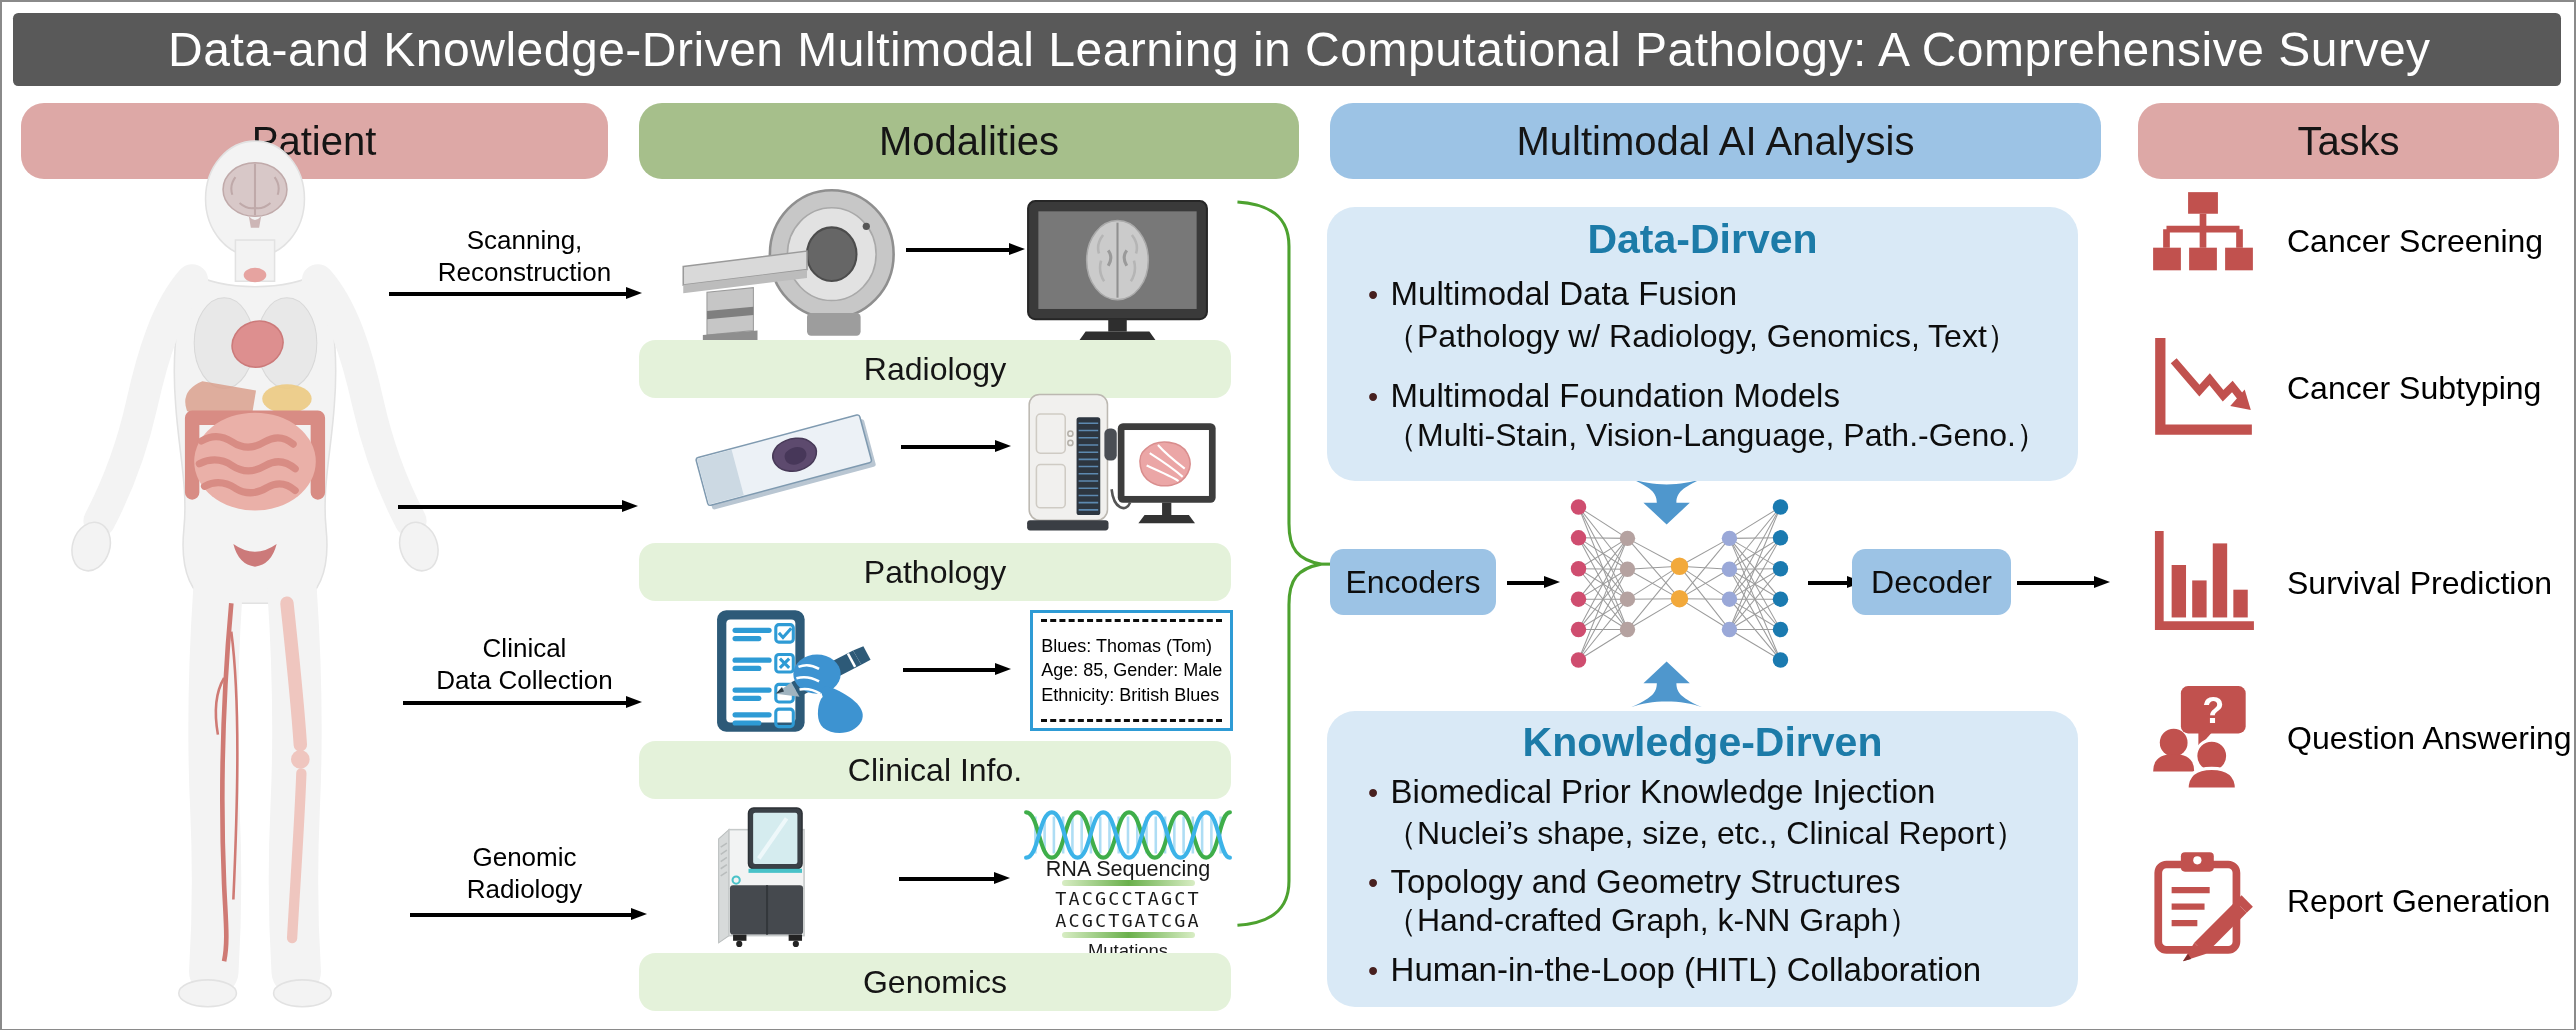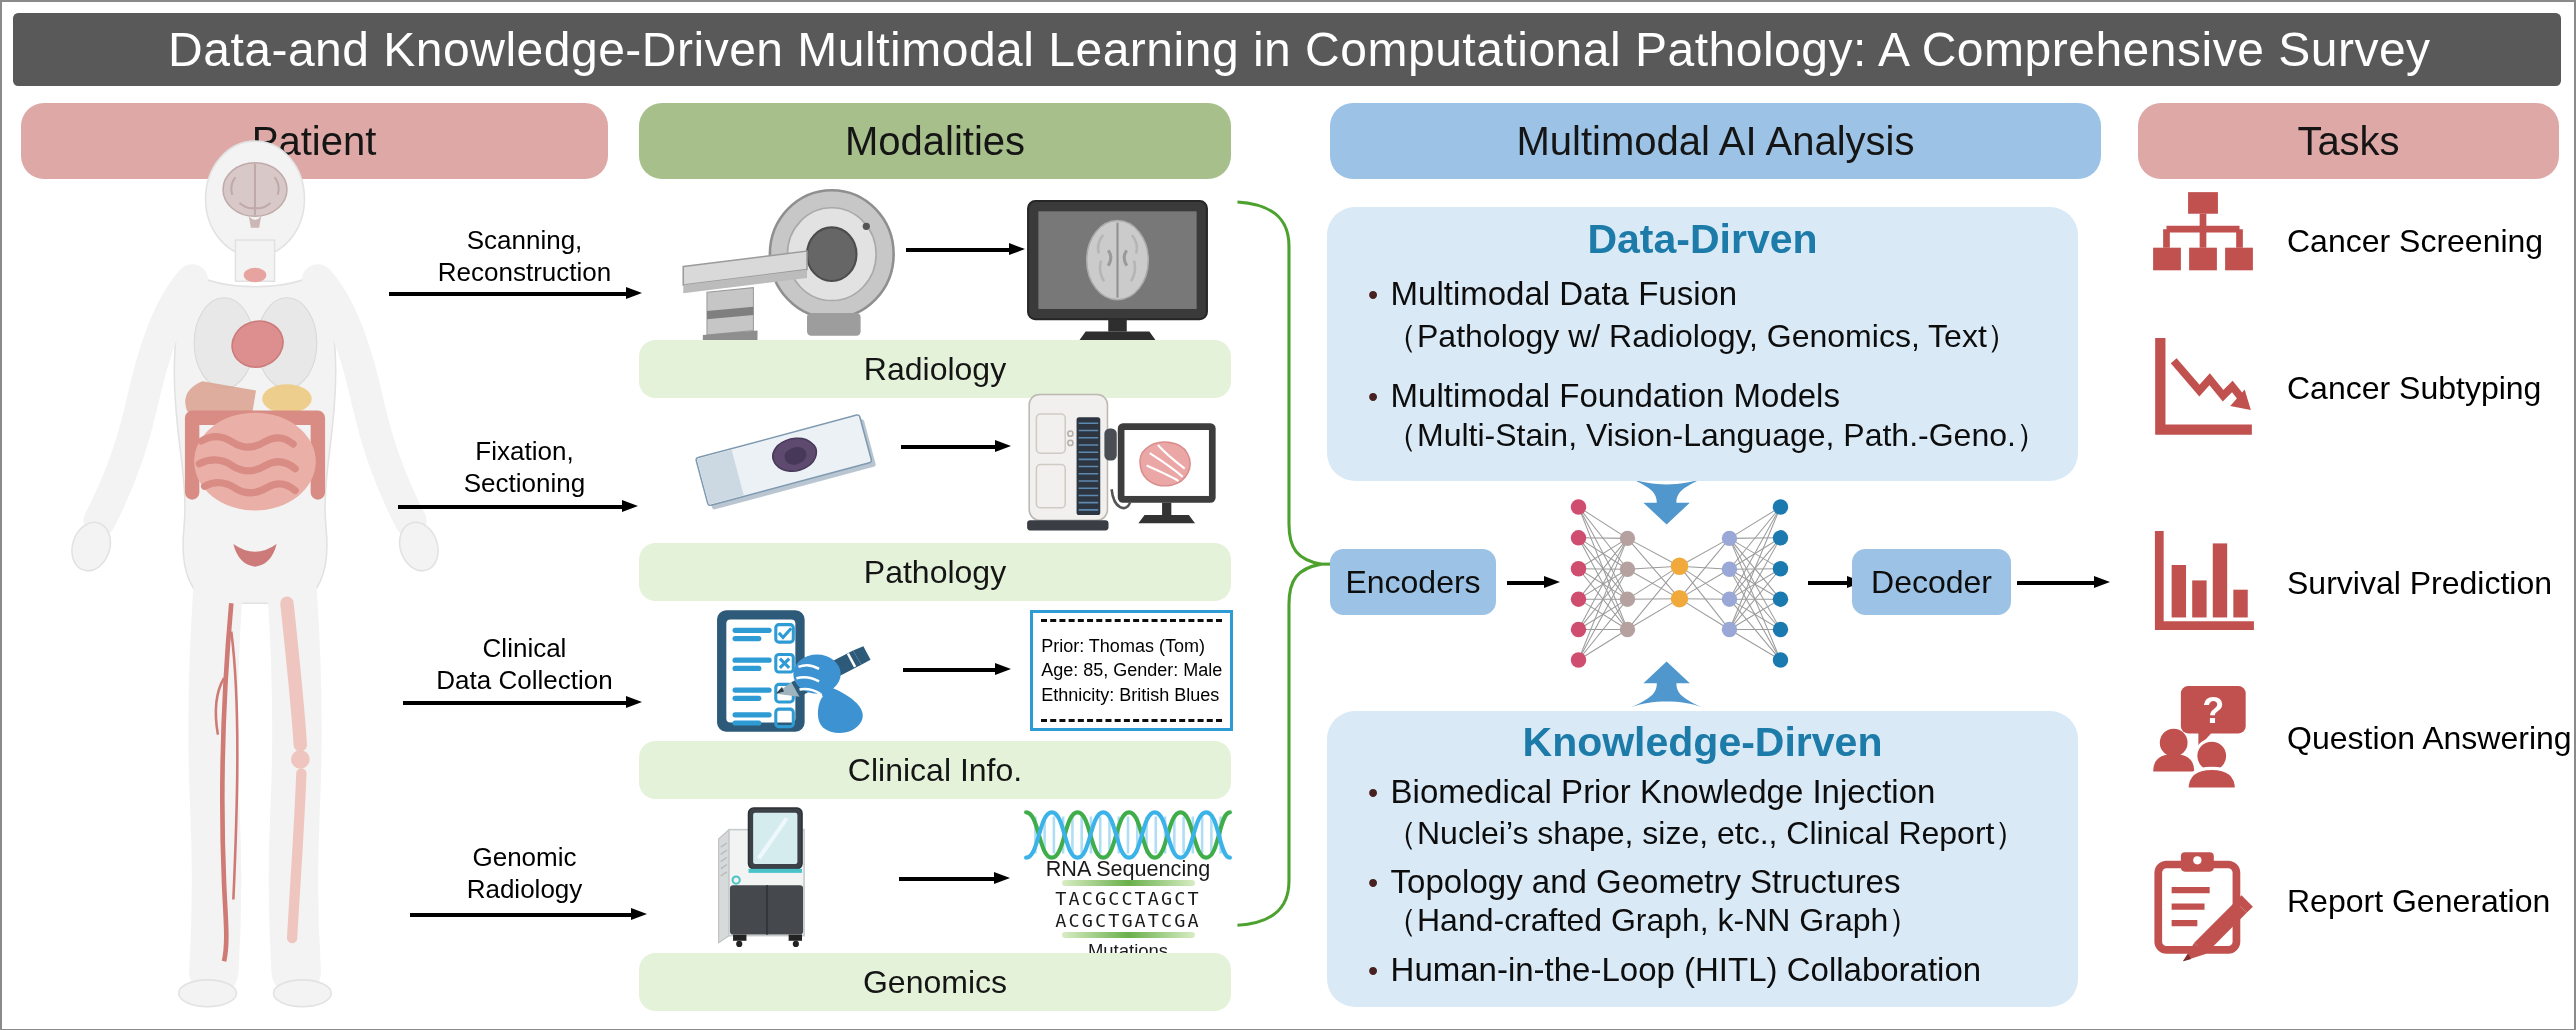--- a/index.html
+++ b/index.html
@@ -46,21 +46,21 @@
 
 <div class="fig">
 
   <div class="titlebar">
     <span>Data-and Knowledge-Driven Multimodal Learning in Computational Pathology: A Comprehensive Survey</span>
   </div>
 
   <div class="colhead" style="left:18.5px;width:587px;background:#dda8a6;">
     <span>Patient</span>
   </div>
-  <div class="colhead" style="left:637px;width:592px;background:#a6bf8b;">
+  <div class="colhead" style="left:637px;width:660px;background:#a6bf8b;">
     <span>Modalities</span>
   </div>
   <div class="colhead" style="left:1328px;width:771px;background:#9cc3e5;">
     <span>Multimodal AI Analysis</span>
   </div>
   <div class="colhead" style="left:2136px;width:421px;background:#dda8a6;">
     <span>Tasks</span>
   </div>
 
   <svg style="left:0;top:0;" width="2576" height="1031" viewBox="0 0 5000 2001">
@@ -226,24 +226,20 @@
     <path d="M178,46 V192" stroke="#909090" stroke-width="4"></path>
     <path d="M150,70 q-14,18 -8,36 M206,70 q14,18 8,36 M146,120 q-6,22 6,40 M210,120 q6,22 -6,40" stroke="#b5b5b5" stroke-width="5" fill="none"></path>
     <path d="M160,100 q10,14 0,30 M196,100 q-10,14 0,30" stroke="#9a9a9a" stroke-width="6" fill="none"></path>
     <rect x="160" y="234" width="36" height="24" fill="#2e2e2e"></rect>
     <polygon points="116,258 240,258 256,280 100,280" fill="#2e2e2e"></polygon>
   </svg>
   <div class="banner" style="top:338px;">
     <span>Radiology</span>
   </div>
 
-  <div class="plabel" style="top:433px;">
-    <div>Fixation,</div>
-    <div>Sectioning</div>
-  </div>
   <div class="arrow" style="left:396px;top:503px;width:224px;"></div>
 
   <svg style="left:681px;top:398px;" width="206" height="117" viewBox="0 0 400 228">
     <g transform="rotate(-15 200 114)">
       <rect x="36" y="78" width="330" height="96" rx="5" fill="#b9c6d2"></rect>
       <rect x="30" y="68" width="330" height="96" rx="5" fill="#ecf1f6" stroke="#7f9ab0" stroke-width="3"></rect>
       <rect x="32" y="70" width="70" height="92" fill="#ccd9e3"></rect>
       <path d="M190,86 C214,74 246,80 256,98 C268,112 258,134 236,140 C212,148 186,138 178,120 C172,106 178,94 190,86 Z" fill="#5d4a6e" stroke="#483a58" stroke-width="3"></path>
       <path d="M208,100 C220,94 236,98 240,108 C244,118 236,128 222,130 C208,132 198,124 198,114 C198,106 202,102 208,100 Z" fill="#473759"></path>
     </g>
@@ -305,21 +301,21 @@
     <polygon points="268,86 284,114 302,104 288,78" fill="#2d5a78"></polygon>
     <ellipse cx="198" cy="132" rx="46" ry="38" fill="#3d93d1"></ellipse>
     <ellipse cx="228" cy="180" rx="15" ry="28" fill="#3d93d1" transform="rotate(-38 228 180)"></ellipse>
     <path d="M226,158 C268,176 296,200 284,224 C270,250 230,252 210,236 C196,224 198,196 206,180 Z" fill="#3d93d1"></path>
     <path d="M162,118 q20,-8 40,4 M158,140 q22,-6 44,6 M164,162 q20,-4 40,8" stroke="#ffffff" stroke-width="5" fill="none"></path>
   </svg>
   <div class="arrow" style="left:901px;top:666px;width:92px;"></div>
   <div class="card">
     <div class="dash"></div>
     <div class="card-lines">
-      <div>Prior: Thomas (Tom)</div>
+      <div>Blues: Thomas (Tom)</div>
       <div>Age: 85, Gender: Male</div>
       <div>Ethnicity: British Blues</div>
     </div>
     <div class="dash"></div>
   </div>
   <div class="banner" style="top:739px;">
     <span>Clinical Info.</span>
   </div>
 
   <div class="plabel" style="top:839px;">

